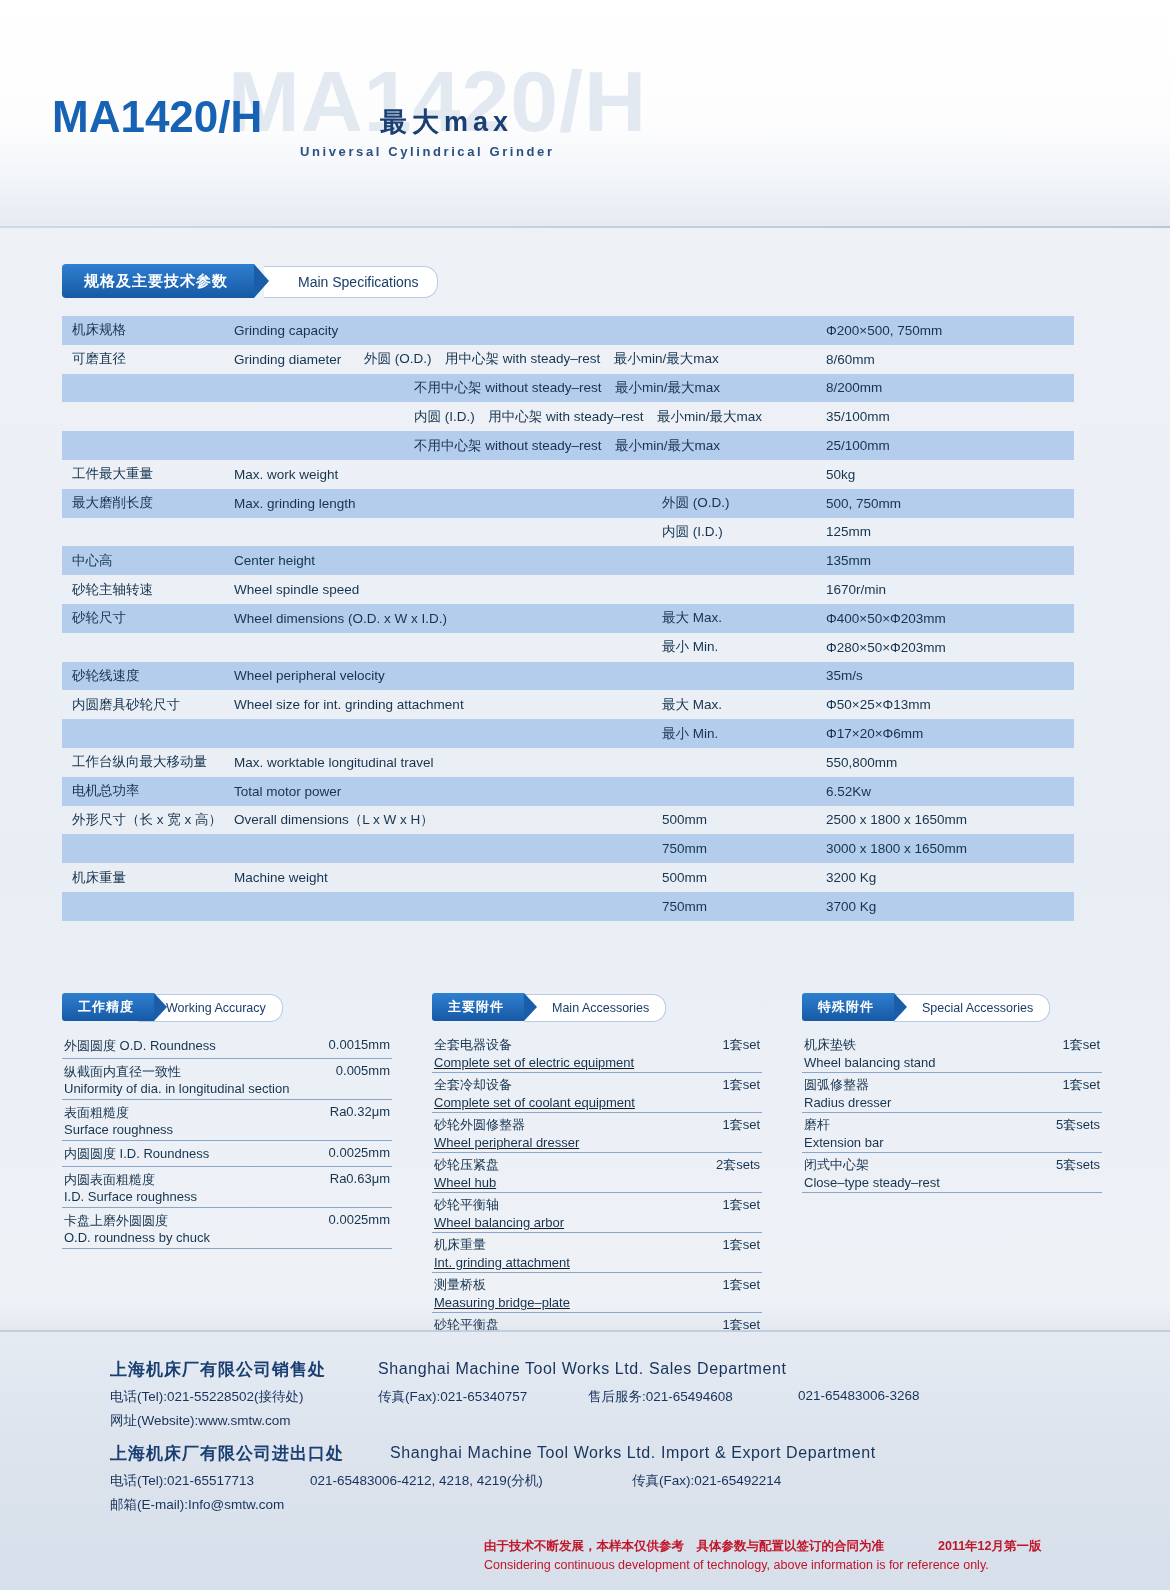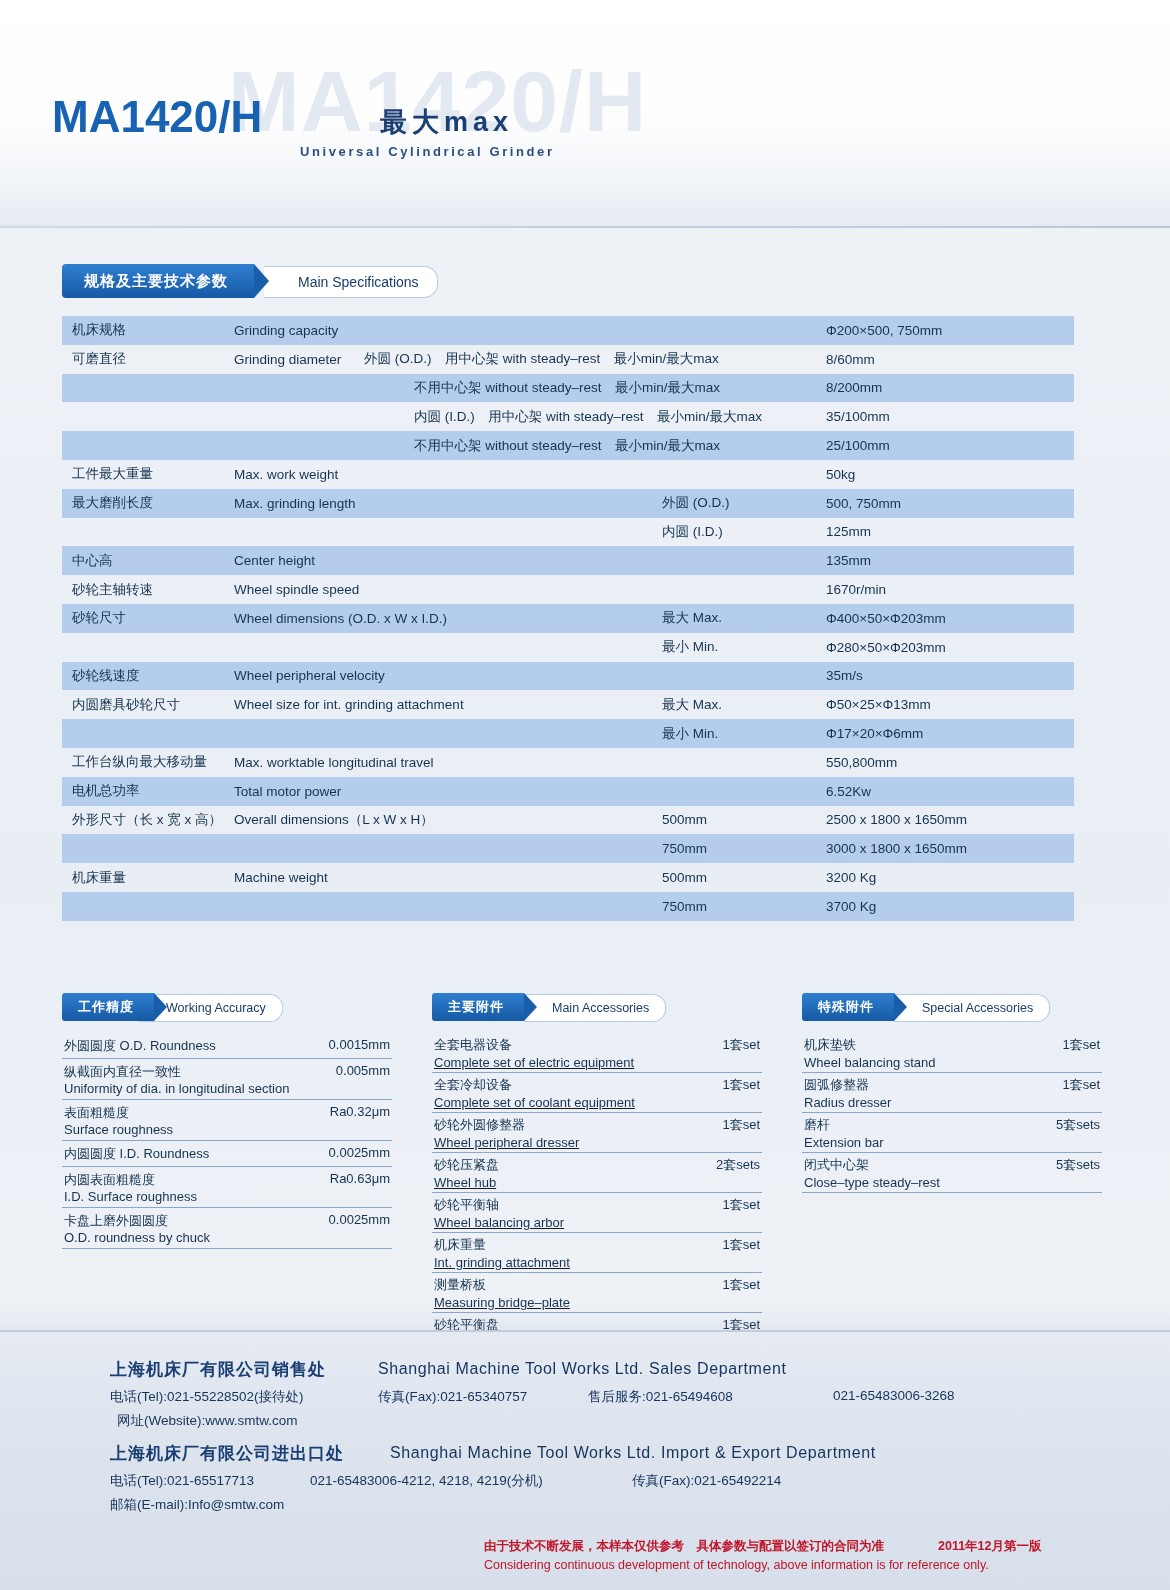--- a/index.html
+++ b/index.html
@@ -474,23 +474,23 @@
 
   </div>
 
   <div class="footer">
     <div class="f-line f-cn-bold" style="left:110px; top:26px;">上海机床厂有限公司销售处</div>
     <div class="f-line f-en-bold" style="left:378px; top:28px;">Shanghai Machine Tool Works Ltd. Sales Department</div>
 
     <div class="f-line f-small" style="left:110px; top:56px;">电话(Tel):021-55228502(接待处)</div>
     <div class="f-line f-small" style="left:378px; top:56px;">传真(Fax):021-65340757</div>
     <div class="f-line f-small" style="left:588px; top:56px;">售后服务:021-65494608</div>
-    <div class="f-line f-small" style="left:833px; top:56px;">021-65483006-3268</div>
-
-    <div class="f-line f-small" style="left:110px; top:80px;margin-left:7px;">网址(Website):www.smtw.com</div>
+    <div class="f-line f-small" style="left:798px; top:56px;">021-65483006-3268</div>
+
+    <div class="f-line f-small" style="left:110px; top:80px;">网址(Website):www.smtw.com</div>
 
     <div class="f-line f-cn-bold" style="left:110px; top:110px;">上海机床厂有限公司进出口处</div>
     <div class="f-line f-en-bold" style="left:390px; top:112px;">Shanghai Machine Tool Works Ltd. Import &amp; Export Department</div>
 
     <div class="f-line f-small" style="left:110px; top:140px;">电话(Tel):021-65517713</div>
     <div class="f-line f-small" style="left:310px; top:140px;">021-65483006-4212, 4218, 4219(分机)</div>
     <div class="f-line f-small" style="left:632px; top:140px;">传真(Fax):021-65492214</div>
 
     <div class="f-line f-small" style="left:110px; top:164px;">邮箱(E-mail):Info@smtw.com</div>
 

